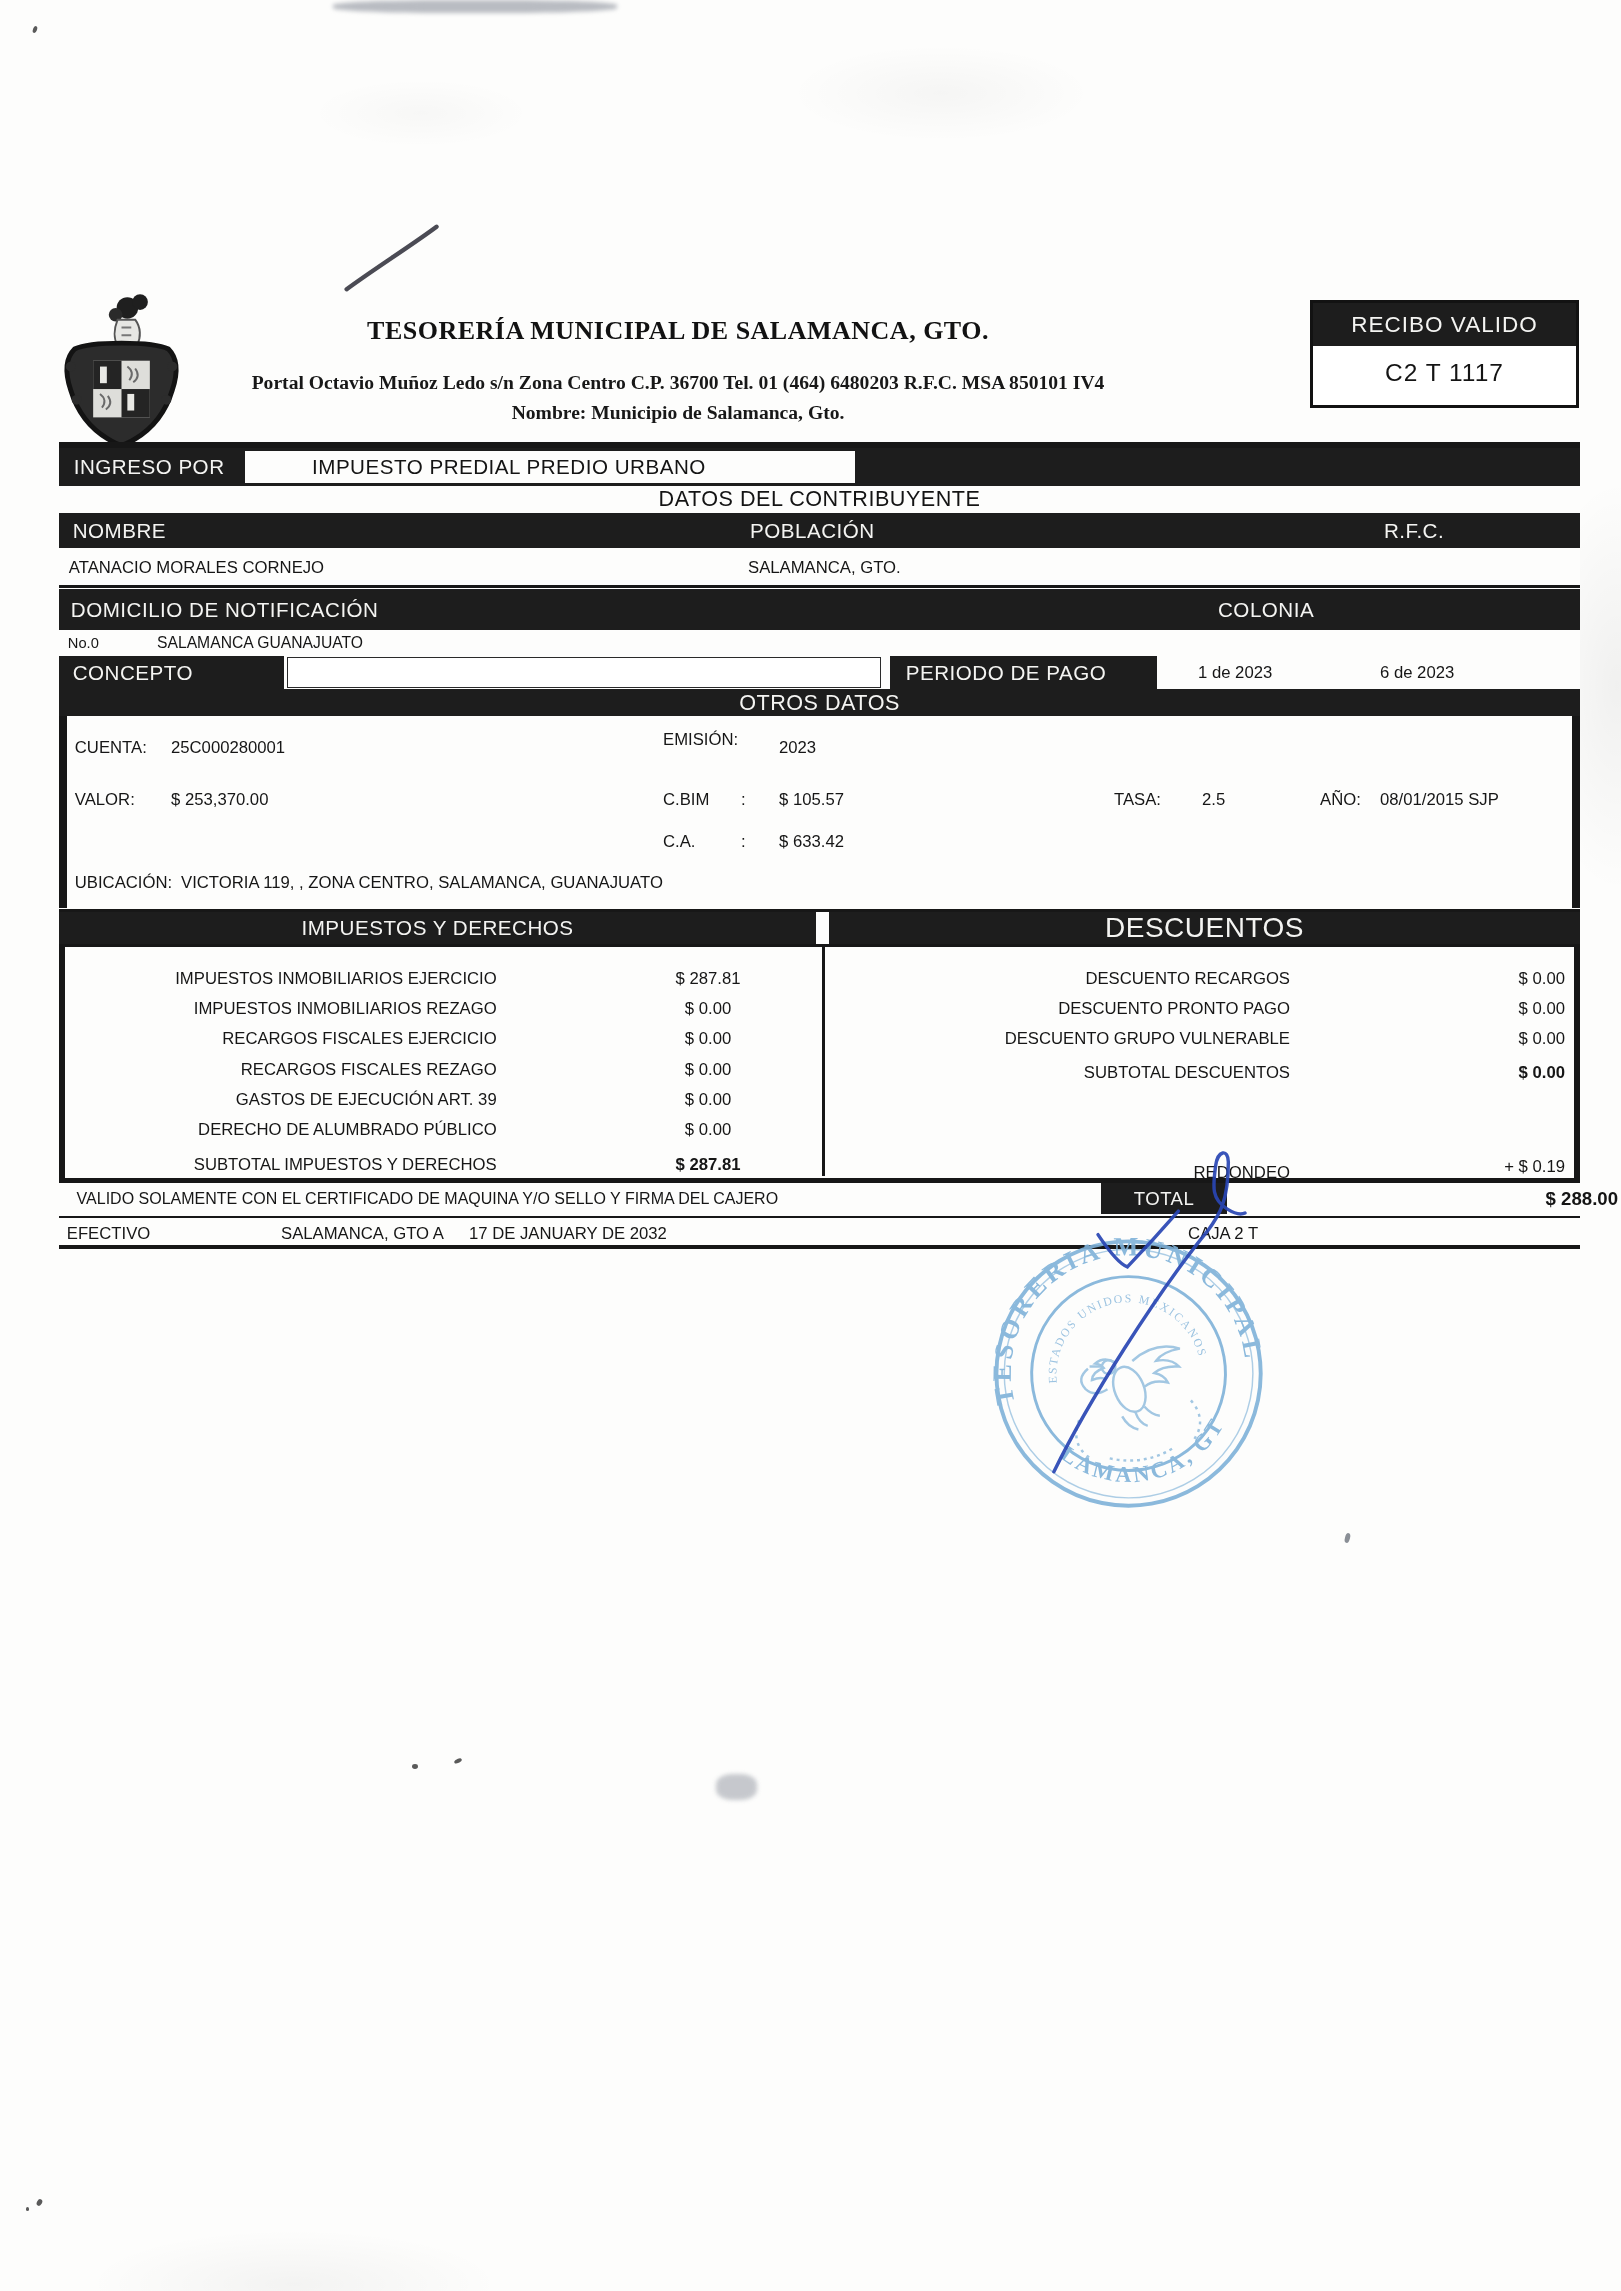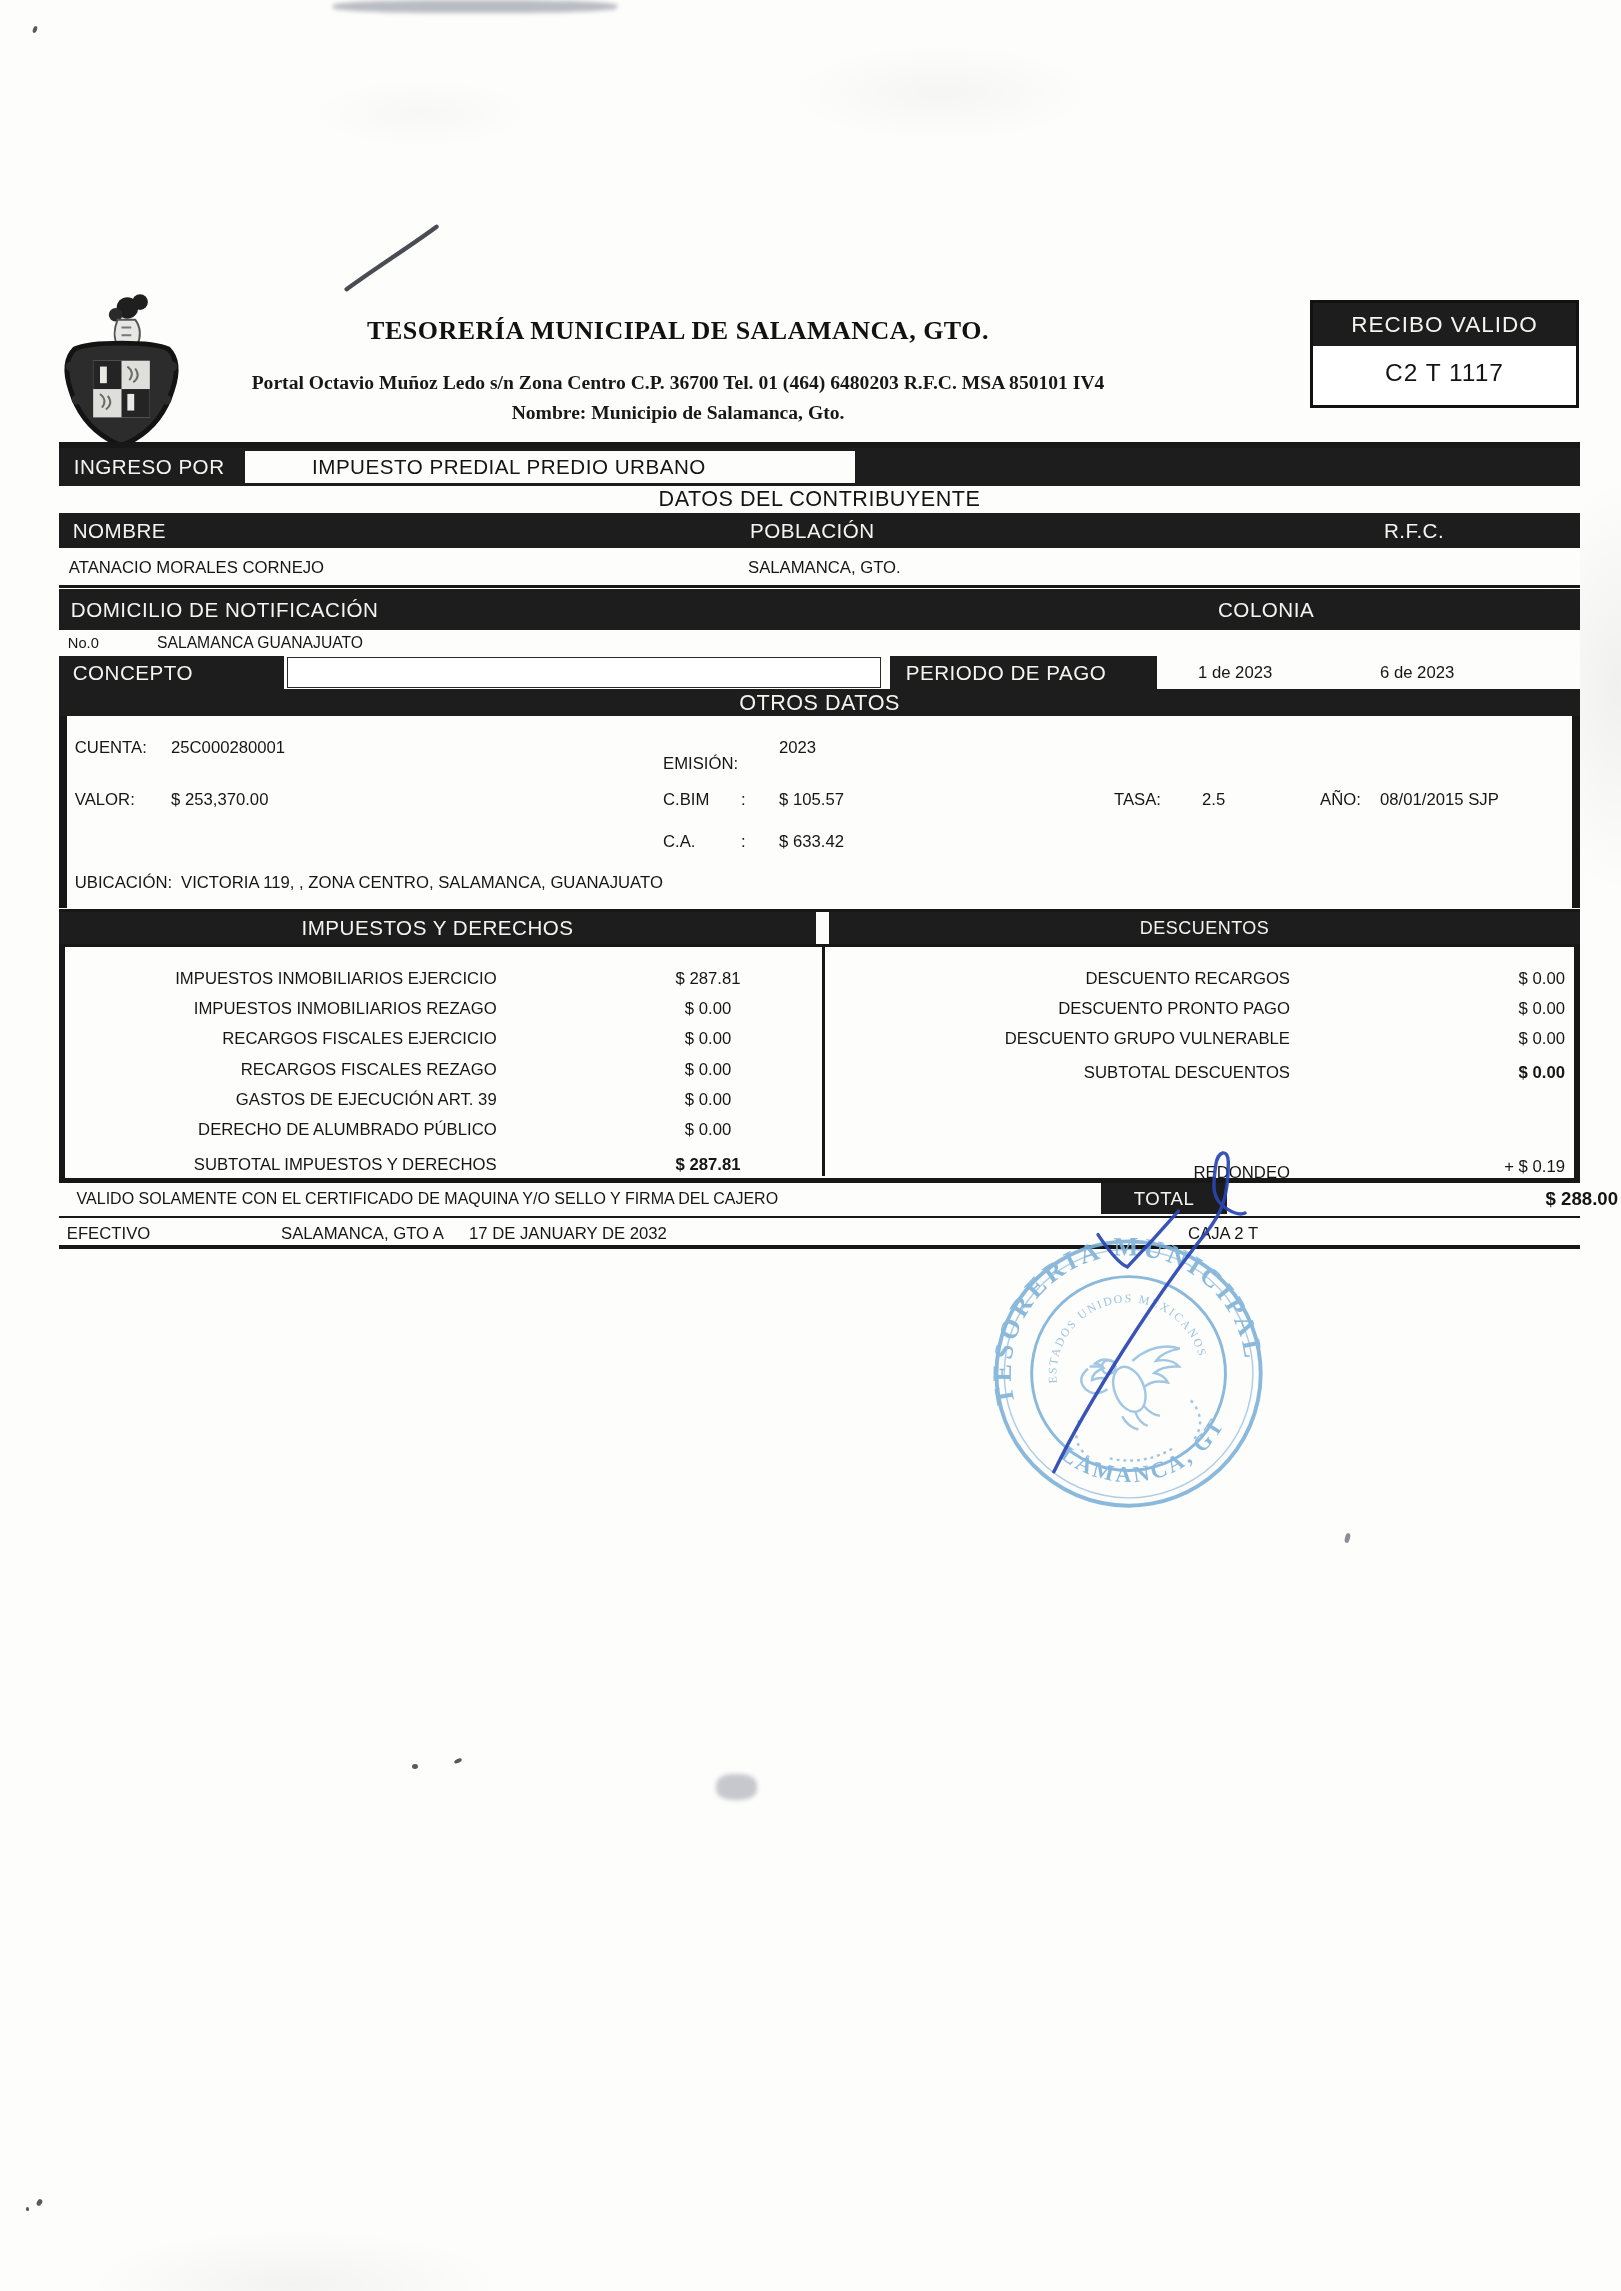--- a/index.html
+++ b/index.html
@@ -114,21 +114,21 @@
     </div>
     <div class="abs val" style="left:1139px;top:6.9px;">1 de 2023</div>
     <div class="abs val" style="left:1321px;top:6.9px;">6 de 2023</div>
   </div>
 
   <div class="abs band center" style="left:59px;top:689px;width:1521px;height:27.4px;line-height:27.4px;font-size:21.6px;letter-spacing:0.5px;">OTROS DATOS</div>
 
   <div class="abs" style="left:59px;top:716px;width:1521px;height:192px;background:#fdfdfc;border-left:8.8px solid #171717;border-right:8.8px solid #171717;box-sizing:border-box;">
     <div class="abs val" style="left:7.8px;top:21.6px;">CUENTA:</div>
     <div class="abs val" style="left:104px;top:21.6px;">25C000280001</div>
-    <div class="abs val" style="left:596px;top:38px;">EMISIÓN:</div>
+    <div class="abs val" style="left:596px;top:14px;">EMISIÓN:</div>
     <div class="abs val" style="left:712px;top:21.6px;">2023</div>
 
     <div class="abs val" style="left:7.8px;top:74px;">VALOR:</div>
     <div class="abs val" style="left:104px;top:74px;">$ 253,370.00</div>
     <div class="abs val" style="left:596px;top:74px;">C.BIM</div>
     <div class="abs val" style="left:674px;top:74px;">:</div>
     <div class="abs val" style="left:712px;top:74px;">$ 105.57</div>
     <div class="abs val" style="left:1047px;top:74px;">TASA:</div>
     <div class="abs val" style="left:1135px;top:74px;">2.5</div>
     <div class="abs val" style="left:1253px;top:74px;">AÑO:</div>
@@ -137,21 +137,21 @@
     <div class="abs val" style="left:596px;top:116px;">C.A.</div>
     <div class="abs val" style="left:674px;top:116px;">:</div>
     <div class="abs val" style="left:712px;top:116px;">$ 633.42</div>
 
     <div class="abs val" style="left:7.8px;top:157px;">UBICACIÓN:</div>
     <div class="abs val" style="left:114px;top:157px;">VICTORIA 119, , ZONA CENTRO, SALAMANCA, GUANAJUATO</div>
   </div>
 
   <div class="abs hline" style="left:59px;top:909px;width:1521px;height:2.9px;"></div>
   <div class="abs band center" style="left:59px;top:912px;width:757px;height:32px;line-height:32px;font-size:20.6px;letter-spacing:0.5px;">IMPUESTOS Y DERECHOS</div>
-  <div class="abs band center" style="left:829px;top:912px;width:751px;height:32px;line-height:32px;font-size:18px;letter-spacing:0.5px;">DESCUENTOS</div>
+  <div class="abs band center" style="left:829px;top:912px;width:751px;height:32px;line-height:32px;font-size:28px;letter-spacing:0.5px;">DESCUENTOS</div>
 
   <div class="abs" style="left:59px;top:944px;width:1521px;height:237px;background:#fdfdfc;border-left:6.9px solid #171717;border-right:6.9px solid #171717;border-top:3.9px solid #171717;border-bottom:3.9px solid #171717;box-sizing:border-box;">
     <div class="abs vline" style="left:757px;top:0;width:2.9px;height:229px;"></div>
 
     <div class="abs row-label right" style="left:13.7px;top:21.6px;width:418px;">IMPUESTOS INMOBILIARIOS EJERCICIO</div>
     <div class="abs row-label center" style="left:545px;top:21.6px;width:196px;">$ 287.81</div>
     <div class="abs row-label right" style="left:13.7px;top:52px;width:418px;">IMPUESTOS INMOBILIARIOS REZAGO</div>
     <div class="abs row-label center" style="left:545px;top:52px;width:196px;">$ 0.00</div>
     <div class="abs row-label right" style="left:13.7px;top:82px;width:418px;">RECARGOS FISCALES EJERCICIO</div>
     <div class="abs row-label center" style="left:545px;top:82px;width:196px;">$ 0.00</div>

